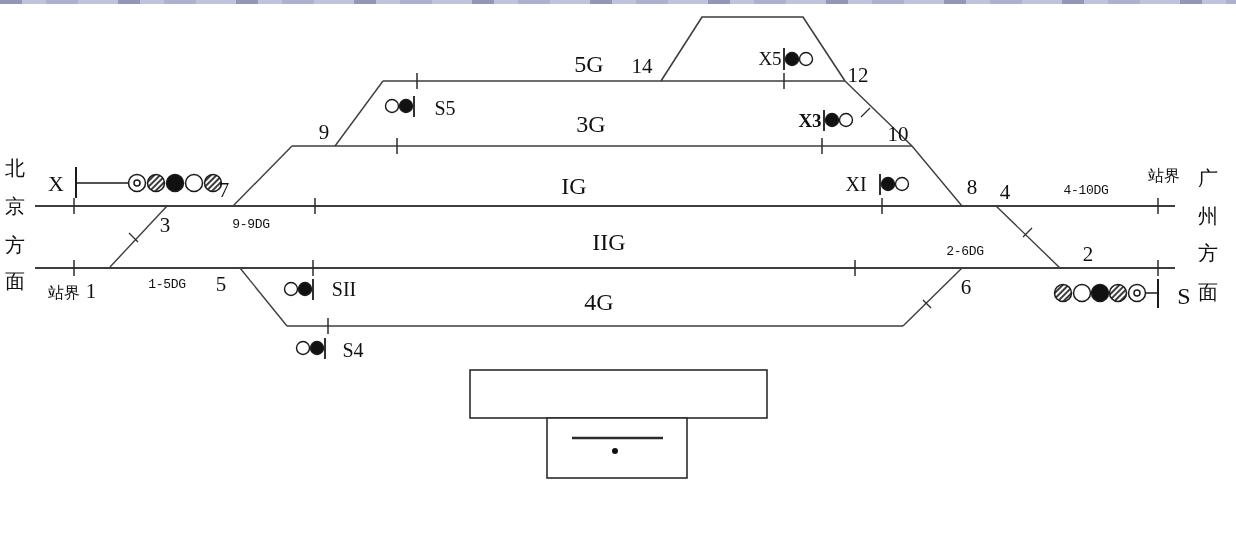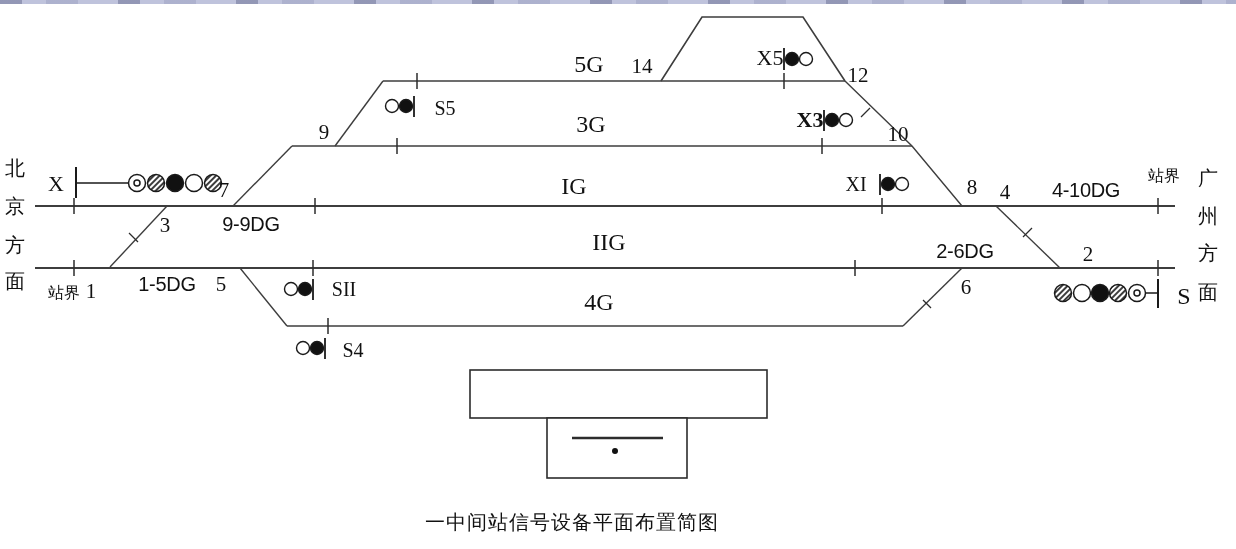--- a/index.html
+++ b/index.html
@@ -5,23 +5,23 @@
   html,body{margin:0;padding:0;background:#ffffff;}
   .stage{position:relative;width:1236px;height:549px;background:#ffffff;overflow:hidden;
          font-family:"Liberation Serif",serif;color:#111;}
   .top-strip{position:absolute;left:0;top:0;width:1236px;height:4px;background-color:#bfc3dc;
     background-image:repeating-linear-gradient(90deg,rgba(110,115,150,.55) 0 22px,rgba(255,255,255,0) 22px 46px,rgba(140,145,180,.35) 46px 78px,rgba(255,255,255,0) 78px 118px);}
   svg{position:absolute;left:0;top:0;}
   .lbl{position:absolute;transform:translate(-50%,-50%);white-space:nowrap;
        font-family:"Liberation Serif",serif;color:#111;line-height:1;}
   .f-track{font-size:24px;margin-left:36px;}
   .f-turnout{font-size:21px;}
-  .f-section{font-size:20px;font-family:Liberation Sans, sans-serif;letter-spacing:-0.3px;}
+  .f-section{font-size:13px;font-family:Liberation Mono, monospace;letter-spacing:-0.3px;}
   .f-cjk{font-size:16px;}
-  .f-sig{font-size:22px;}
+  .f-sig{font-size:19px;}
   .f-sigmid{font-size:20px;}
   .f-sigbig{font-size:22px;}
   .f-sbig{font-size:24px;}
   .f-dir{font-size:20px;}
   .caption{font-size:20px;letter-spacing:1px;}
 </style>
 </head>
 <body>
 
 <div class="stage">
@@ -173,14 +173,13 @@
 
   <span class="lbl f-sigbig" style="left:56px;top:184px;">X</span>
   <span class="lbl f-sbig" style="left:1184px;top:296px;">S</span>
   <span class="lbl f-sig" style="left:770px;top:58px;">X5</span>
   <span class="lbl f-sig" style="left:810px;top:120px;font-weight:bold;">X3</span>
   <span class="lbl f-sigmid" style="left:856px;top:184px;">XI</span>
   <span class="lbl f-sigmid" style="left:445px;top:108px;text-align:center;">S5</span>
   <span class="lbl f-sigmid" style="left:344px;top:289px;">SII</span>
   <span class="lbl f-sigmid" style="left:353px;top:350px;">S4</span>
 
-  <span class="lbl caption" style="left:572px;top:522px;">一中间站信号设备平面布置简图</span>
 </div>
 
 </body></html>

